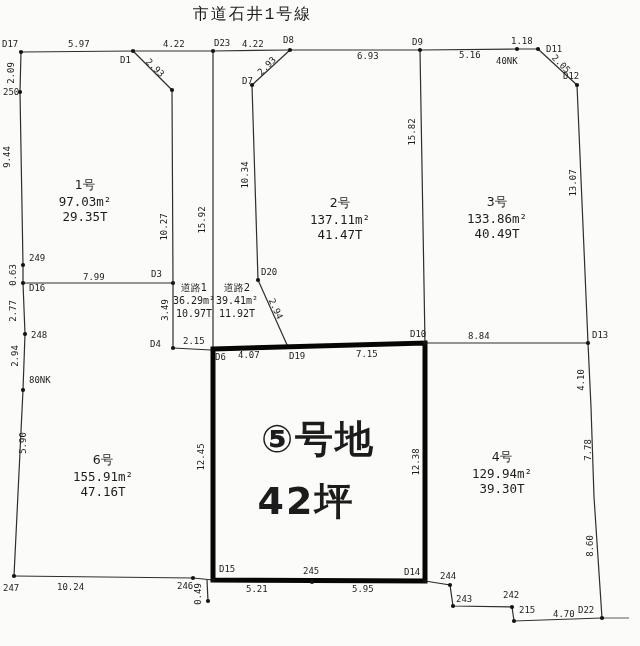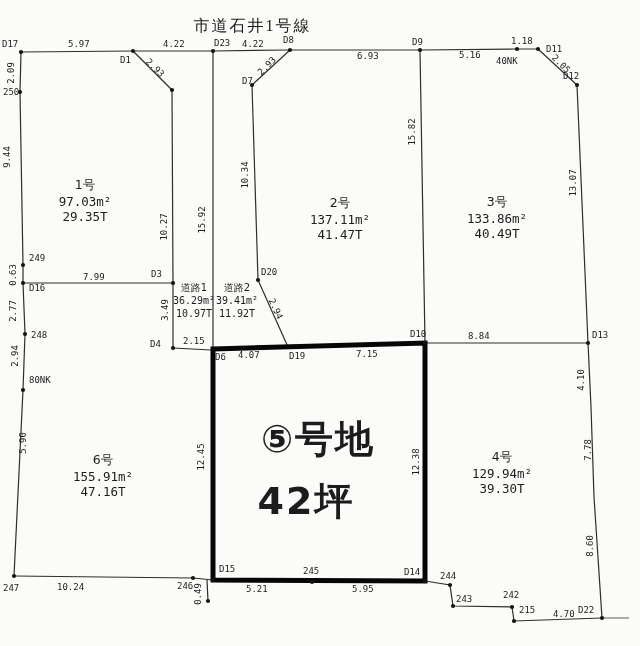--- a/index.html
+++ b/index.html
@@ -1,19 +1,19 @@
 <!DOCTYPE html>
 <html><head>
 <meta charset="utf-8">
 <style>
   html,body{margin:0;padding:0;}
   body{width:640px;height:646px;background:#e9e9e7;font-family:"DejaVu Sans",sans-serif;}
   .canvas{position:relative;width:640px;height:646px;background:#fbfbf9;overflow:hidden;}
-  .title{position:absolute;left:0;top:16px;width:505px;text-align:center;
-         font-size:16px;color:#1b1b1b;letter-spacing:2px;font-family:Liberation Serif, serif;}
+  .title{position:absolute;left:0;top:4px;width:505px;text-align:center;
+         font-size:16px;color:#1b1b1b;letter-spacing:2px;font-family:Liberation Mono, monospace;}
   svg{position:absolute;left:0;top:0;}
   svg text{fill:#1c1c1c;}
   .dim{font:9px "DejaVu Sans Mono",monospace;}
   .pname{font:12.5px "DejaVu Sans",sans-serif;}
   .parea{font:12.5px "DejaVu Sans Mono",monospace;}
   .rname{font:10px "DejaVu Sans",sans-serif;}
   .rarea{font:10px "DejaVu Sans Mono",monospace;}
   .big{font:bold 38px "DejaVu Sans",sans-serif;letter-spacing:2px;}
   .thin{stroke:#2e2e2e;stroke-width:1.2;fill:none;}
   .gray{stroke:#5a5a5a;stroke-width:1;fill:none;}

